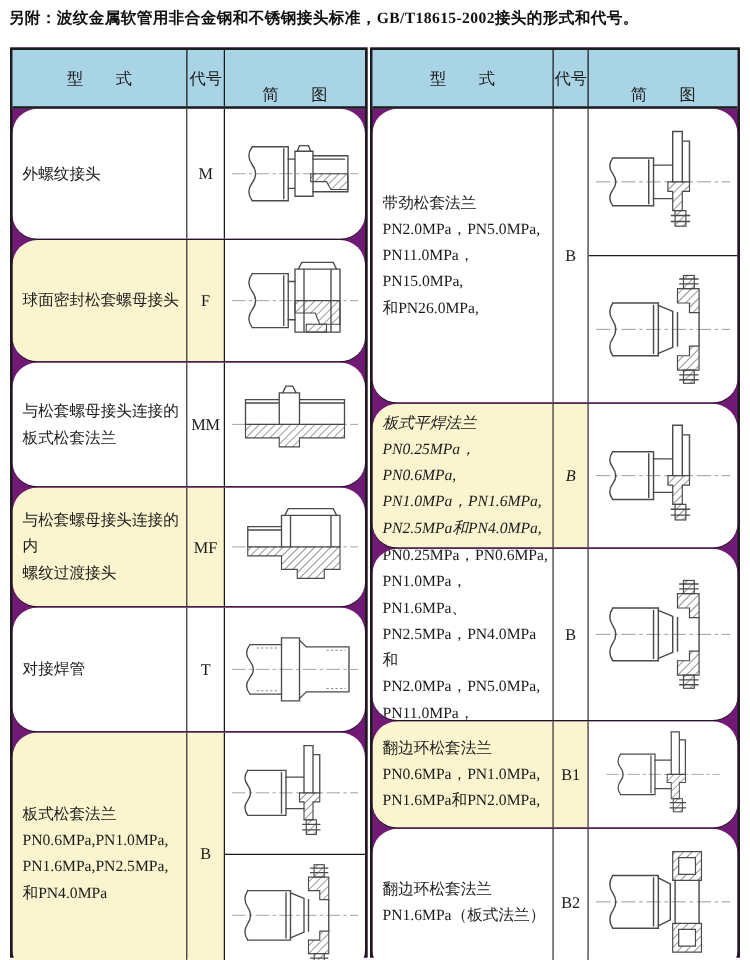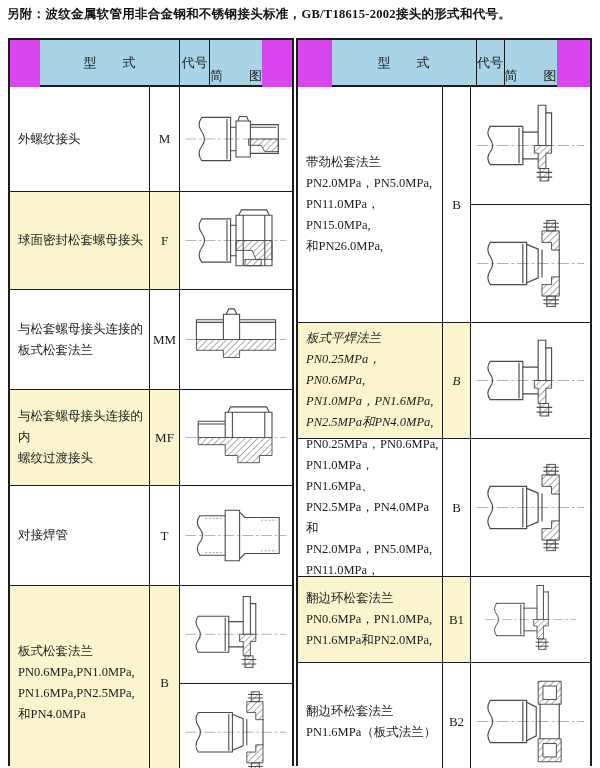--- a/index.html
+++ b/index.html
@@ -7,33 +7,33 @@
     width:600px;height:768px;position:relative;background:#fff;
     font-family:"Liberation Serif","DejaVu Serif",serif;color:#1a1a1a;overflow:hidden;
   }
   .title{
     position:absolute;left:7px;top:6px;width:586px;
     font-family:Liberation Serif, serif;
     font-weight:bold;font-size:12.5px;letter-spacing:0.3px;color:#111;
   }
   .tbl{
     position:absolute;top:38px;height:728px;box-sizing:border-box;
-    border:2px solid var(--border);display:flex;flex-direction:column;background:#d946ef;align-items:center;
+    border:2px solid var(--border);display:flex;flex-direction:column;background:#701a75;
   }
   #left-table{left:8px;width:286px;}
   #right-table{left:296px;width:296px;}
   .hdr{
     flex:0 0 27px;display:flex;background:var(--header-bg);
     border-bottom:2px solid var(--border);box-sizing:border-box;
   }
   .hdr-cell{
     display:flex;align-items:center;justify-content:center;
     font-size:13px;color:#1c1c1c;box-sizing:border-box;
   }
-  .row{display:flex;box-sizing:border-box;border-bottom:1.5px solid var(--border);overflow:hidden;}
+  .row{display:flex;box-sizing:border-box;border-bottom:1.5px solid var(--border);overflow:hidden;border-radius:20px;}
   .row:last-child{border-bottom:none;flex:1 1 auto;}
   .cell{box-sizing:border-box;}
   .cell-type{
     display:flex;align-items:center;padding:3px 3px 3px 8px;
     font-size:12.5px;line-height:21px;white-space:pre-line;
     border-right:1.5px solid var(--border);background:#fff;
   }
   .cell-code{
     display:flex;align-items:center;justify-content:center;
     font-size:13px;border-right:1.5px solid var(--border);background:#fff;

